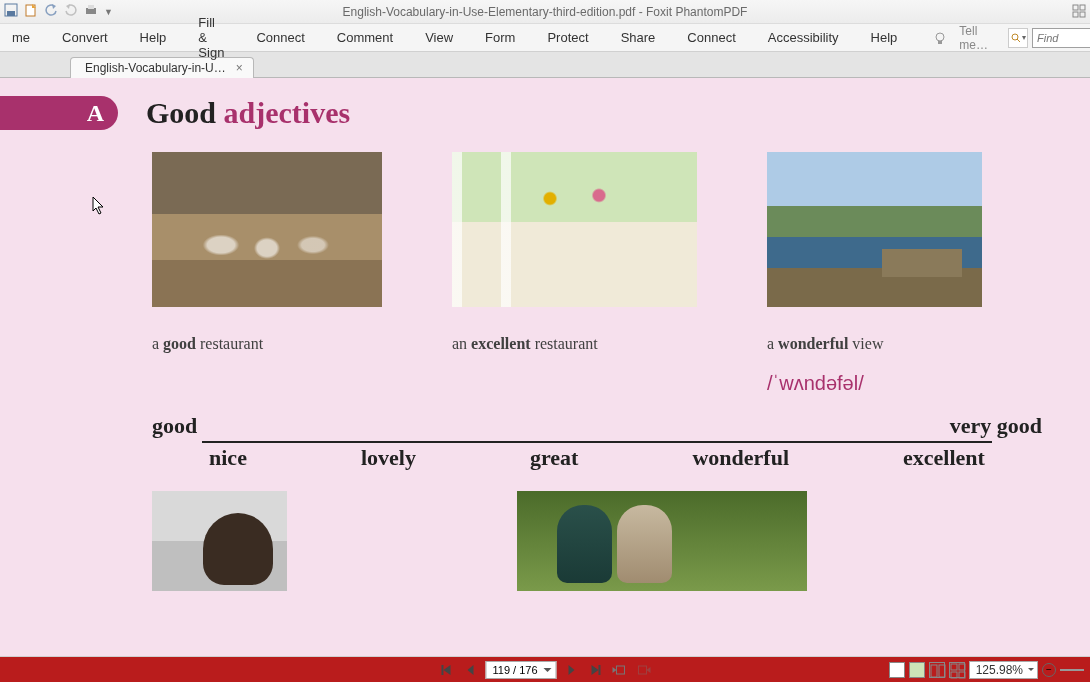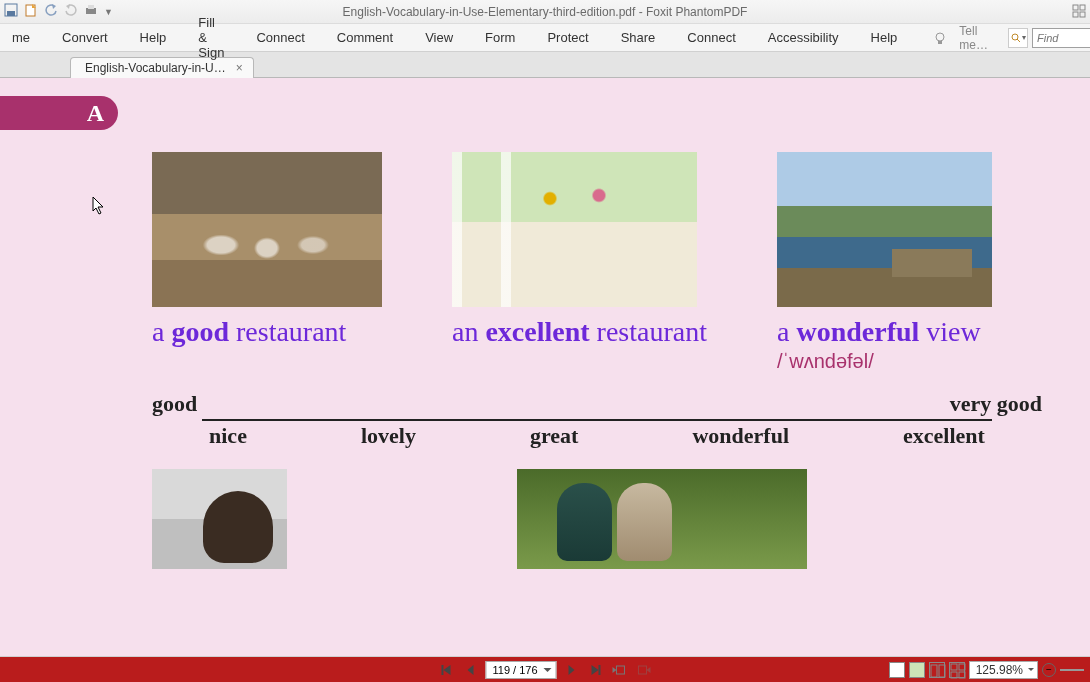--- a/index.html
+++ b/index.html
@@ -55,23 +55,23 @@
   linear-gradient(#7a6a54 0 40%, #a88f6a 40% 70%, #8a7354 70% 100%);
 }
 .img2 { width:245px; height:155px; position:relative; background:linear-gradient(#cfe5b8 0 45%, #f0ead8 45% 100%); }
 .img2::before { content:""; position:absolute; inset:0; background:
   linear-gradient(90deg, rgba(255,255,255,.7) 0 4%, transparent 4% 20%, rgba(255,255,255,.7) 20% 24%, transparent 24%),
   radial-gradient(circle at 40% 30%, #e2b000 3%, transparent 4%),
   radial-gradient(circle at 60% 28%, #d96b8d 3%, transparent 4%);
 }
 .img3 { width:215px; height:155px; position:relative; background:linear-gradient(#aecbe6 0 35%, #6b8b5a 35% 55%, #3e6a8c 55% 75%, #7a6a4a 75% 100%); }
 .img3::before { content:""; position:absolute; right:20px; bottom:30px; width:80px; height:28px; background:#8a7a5a; }
-.caption { margin-top:9px; font-size:28px; color:#6d28d9; font-family:Georgia,"Times New Roman",serif; }
+.caption { margin-top:28px; font-size:16px; color:#404040; font-family:Georgia,"Times New Roman",serif; }
 .caption b { font-weight:700; }
-.ipa { color:#a8316c; font-family:"Lucida Sans Unicode","Segoe UI",sans-serif; font-size:20px; margin-top:2px; }
+.ipa { color:#a8316c; font-family:"Lucida Sans Unicode","Segoe UI",sans-serif; font-size:20px; margin-top:19px; }
 
 .scale { margin:18px 0 0 152px; width:890px; position:relative; font-family:Georgia,serif; }
 .scale-top { display:flex; justify-content:space-between; font-size:22px; font-weight:700; color:#222; }
 .scale-line { border-top:2px solid #222; margin:2px 50px 0 50px; }
 .scale-bottom { display:flex; justify-content:space-around; font-size:22px; font-weight:700; color:#222; margin-top:2px; }
 
 .lower-imgs { display:flex; gap:230px; margin:20px 0 0 152px; }
 .limg1 { width:135px; height:100px; background:linear-gradient(#d9d9d9 0 50%, #bfbfbf 50% 100%); position:relative; }
 .limg1::before { content:""; position:absolute; right:14px; bottom:6px; width:70px; height:72px; border-radius:50% 50% 30% 30%; background:#3a2c22; }
 .limg2 { width:290px; height:100px; background:linear-gradient(#4b6b2a,#7a9a4a); position:relative; }
@@ -181,20 +181,23 @@
 </div>
 
 <div class="viewport">
   <div class="page">
 
 
     <div class="section-row">
       <div class="section-tab">
         <span class="section-letter">A</span>
       </div>
+      <div class="section-title">
+        <span>Good </span><span class="accent">adjectives</span>
+      </div>
     </div>
 
     <div class="cards">
       <div class="card">
         <div class="imgbox img1"></div>
         <div class="caption"><span>a </span><b>good</b><span> restaurant</span></div>
       </div>
       <div class="card">
         <div class="imgbox img2"></div>
         <div class="caption"><span>an </span><b>excellent</b><span> restaurant</span></div>

